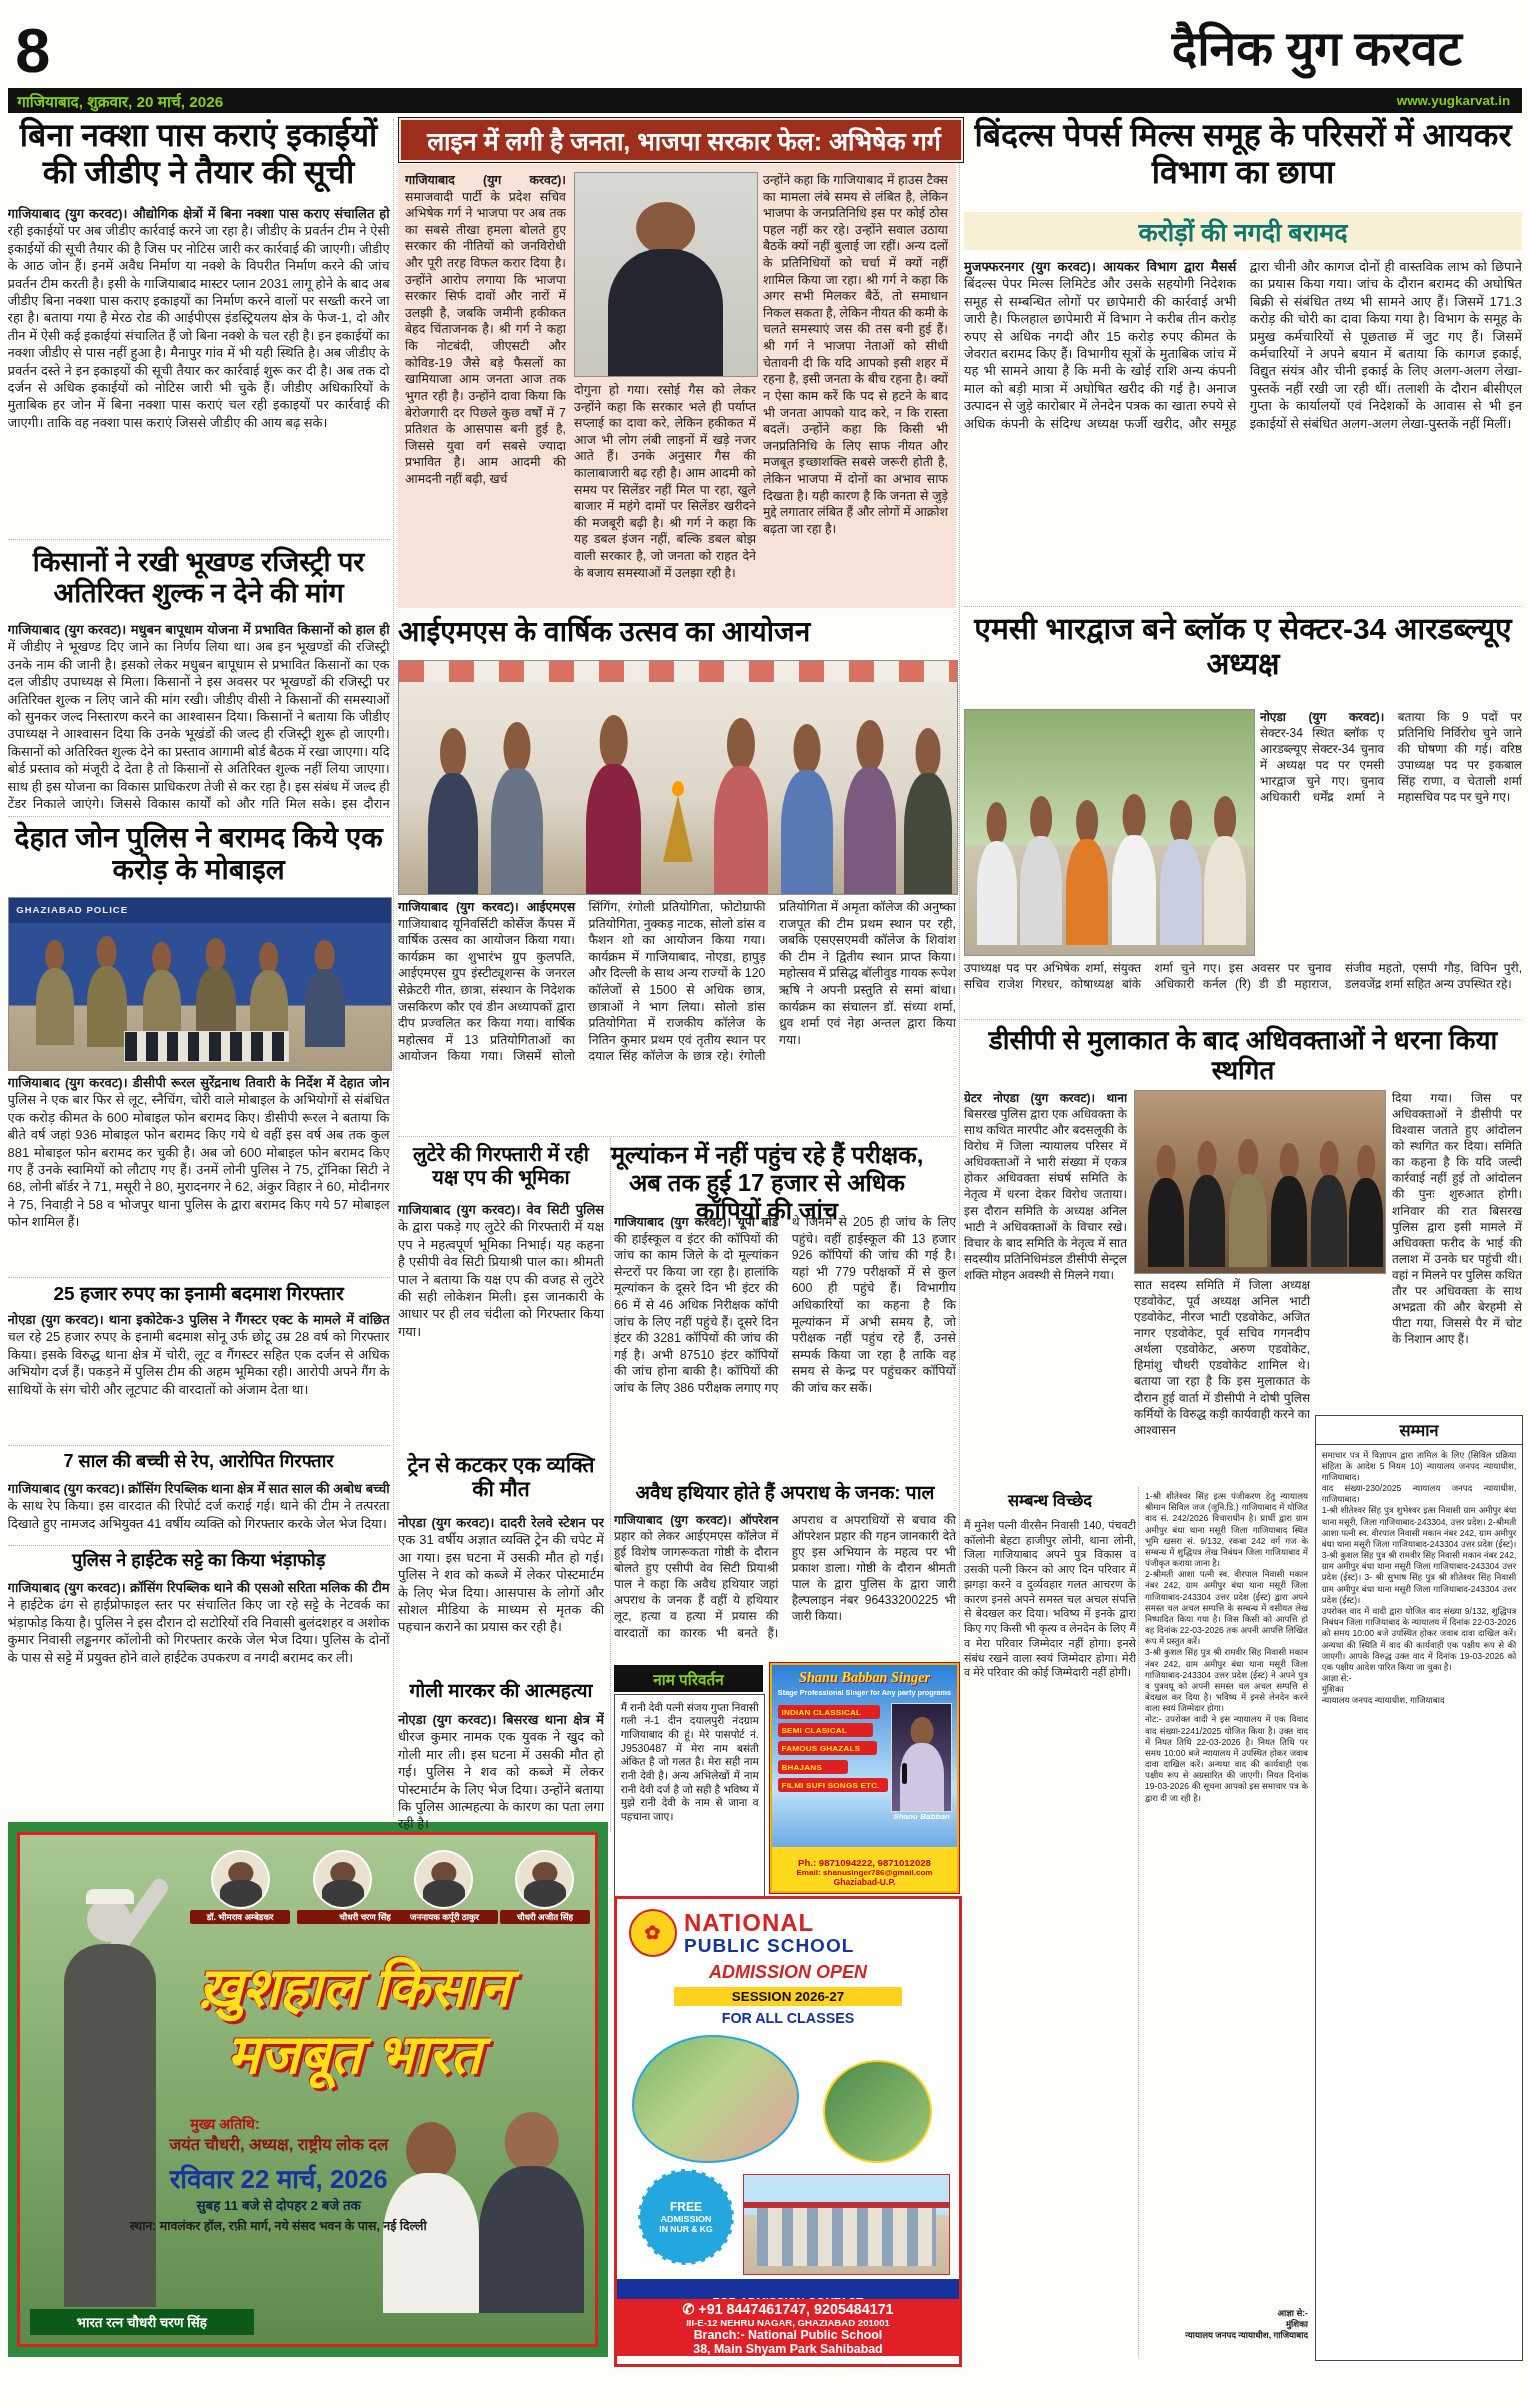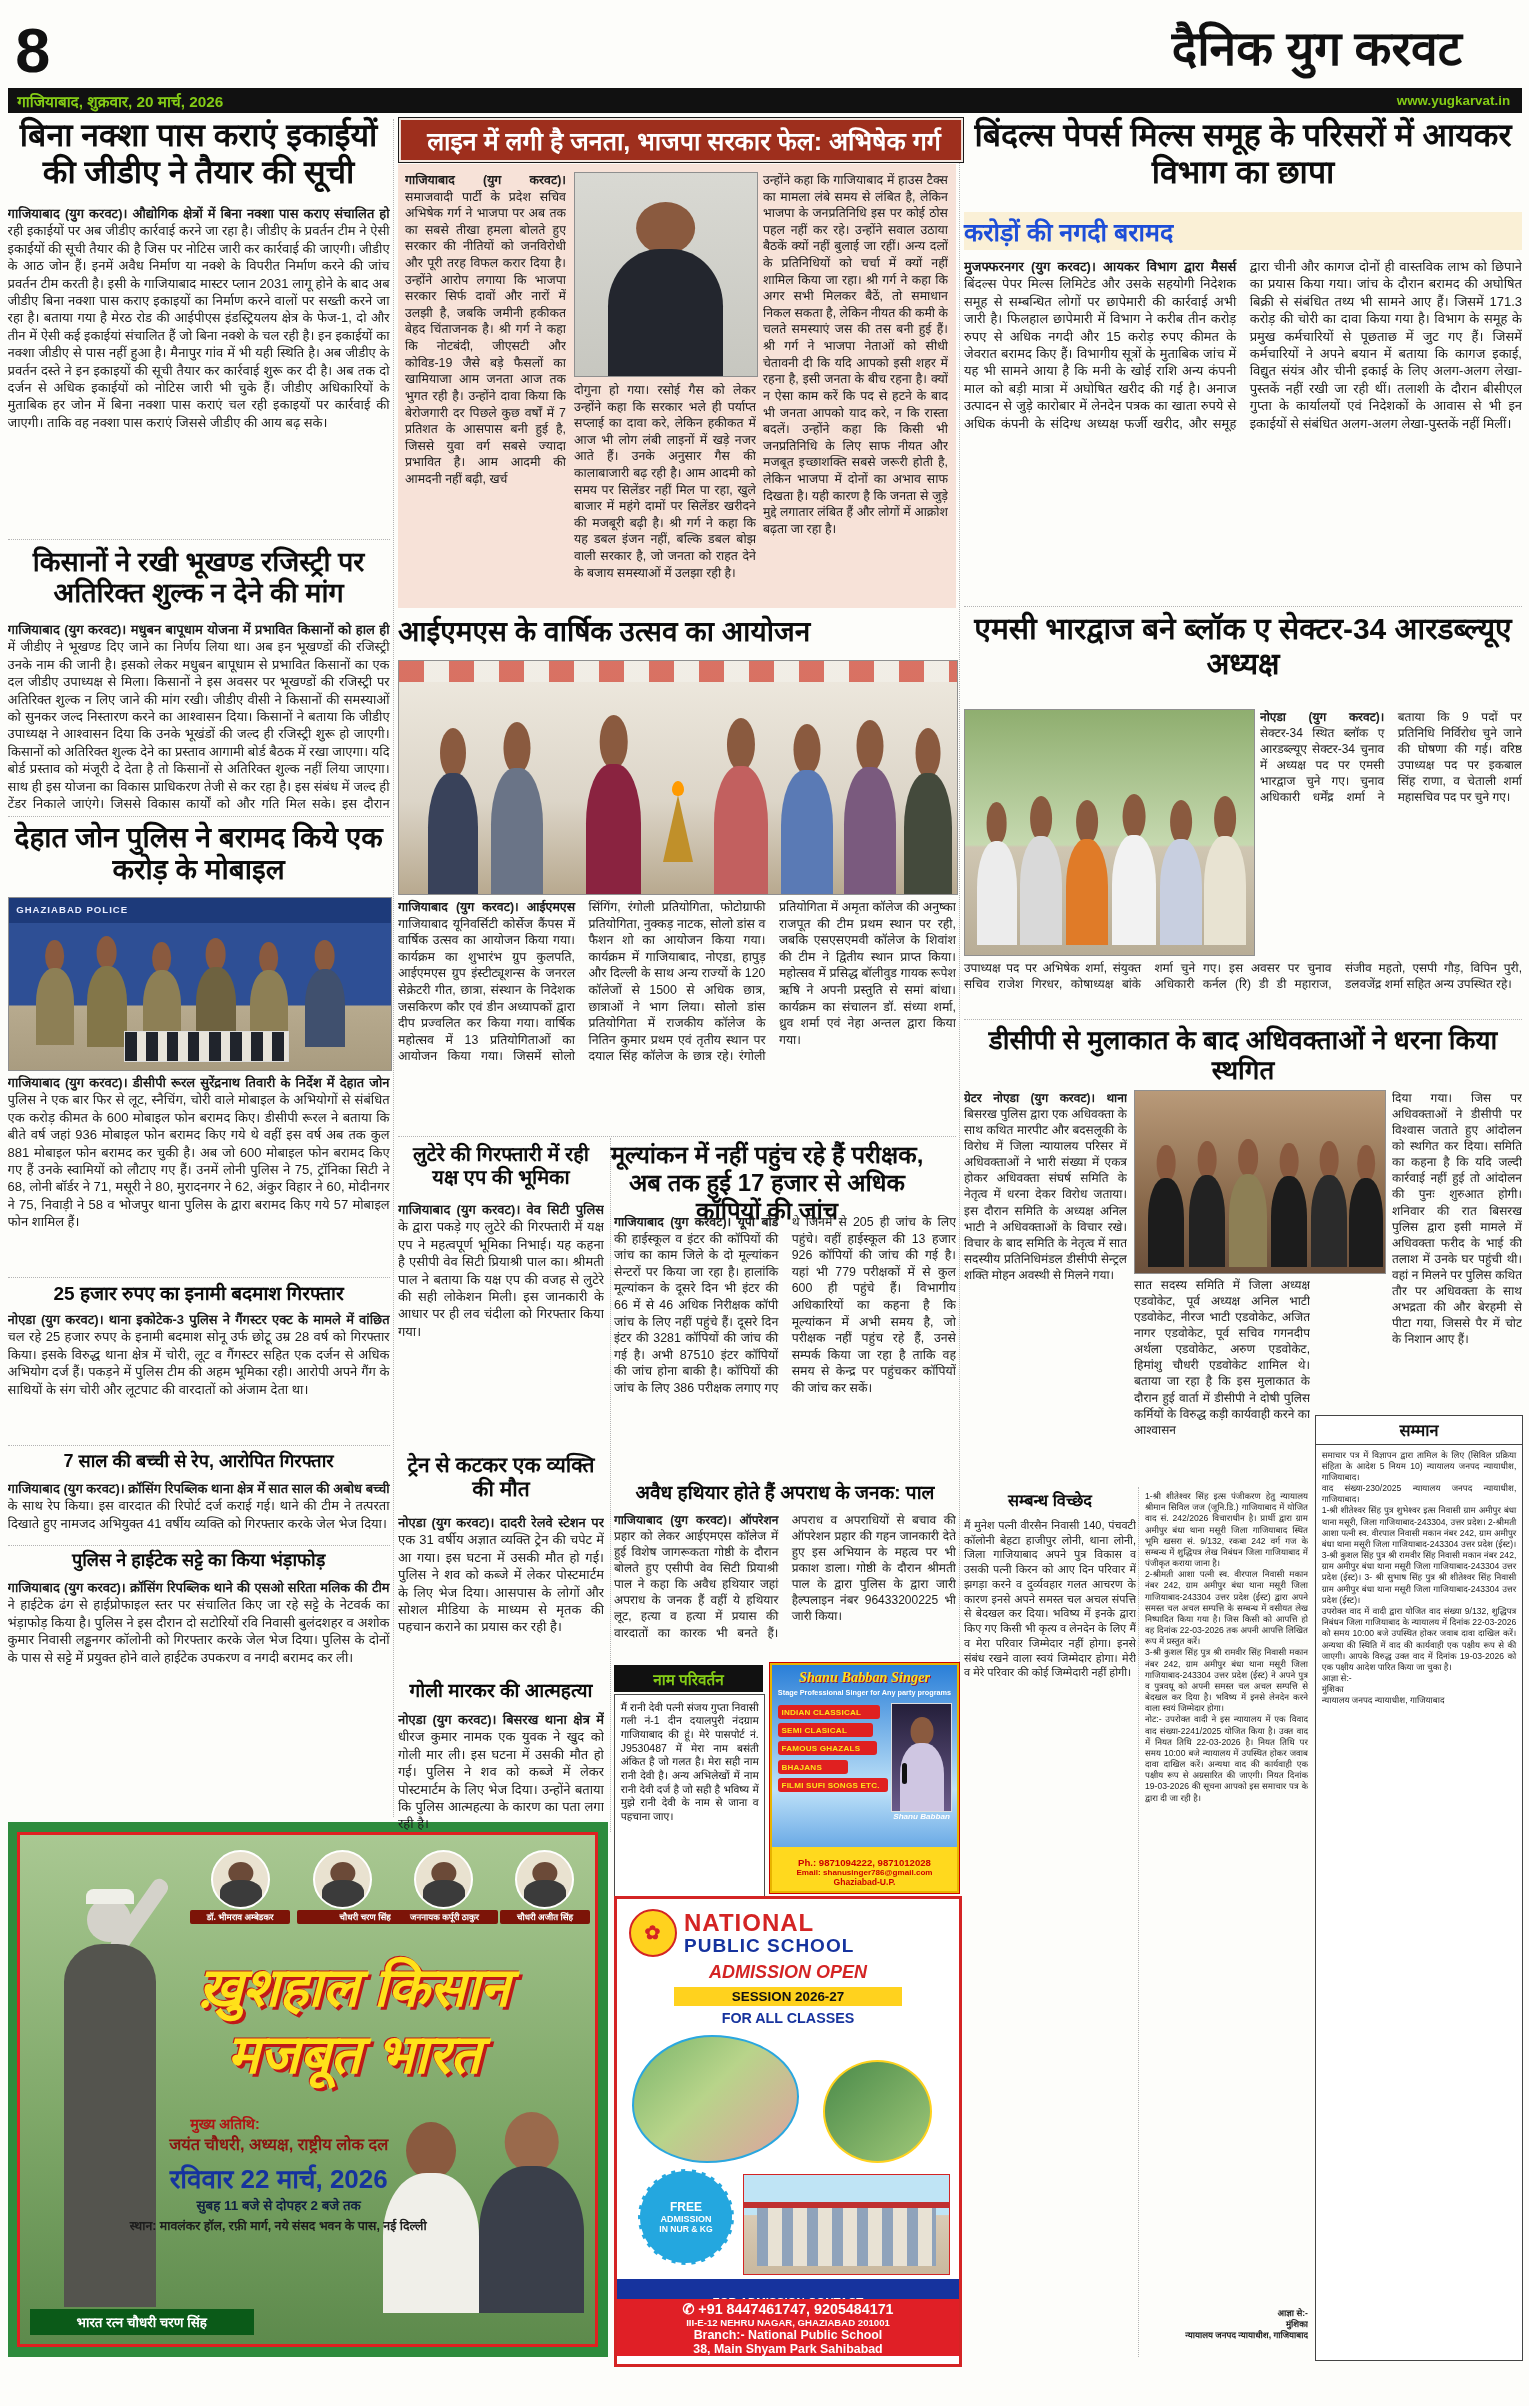--- a/index.html
+++ b/index.html
@@ -17,21 +17,21 @@
   .pp{position:absolute;}
   .pp .h{position:absolute;left:50%;transform:translateX(-50%);top:0;width:52%;height:30%;border-radius:50%;background:var(--skin,#8a5a3f);}
   .pp .b{position:absolute;left:0;right:0;top:27%;bottom:0;border-radius:45% 45% 0 0;background:var(--cloth,#333);}
   .bar-head{background:#111;color:#84cc16;font-weight:800;display:flex;align-items:center;justify-content:center;}
   .noticebox{border:1.9px solid #4a4a4a;background:#fff;padding:5.7px;font-size:10.5px;line-height:1.3;text-align:justify;overflow:hidden;}
   .tiny-legal{font-size:8.6px;line-height:1.3;text-align:justify;color:#222;white-space:pre-line;overflow:hidden;}
   
   .red-band{background:#9e2f1d;border:1.9px solid #1a1a1a;box-shadow:inset 0 0 0 1.9px #f3e9e2;
             color:#fff;font-weight:800;display:flex;align-items:center;justify-content:center;padding-left:6px;}
   .pinkbg{background:#f7e2d8;}
-  .cream{background:#faf0d6;color:#1d4ed8;font-weight:800;display:flex;align-items:center;}
+  .cream{background:#faf0d6;color:#0f766e;font-weight:800;display:flex;align-items:center;justify-content:center;}
   
   .kad{background:#2e8b3d;}
   .kad-inner{position:absolute;left:9.6px;top:9.6px;right:9.6px;bottom:9.6px;border:3.8px solid #e02020;
              background:linear-gradient(180deg,#a9c892 0%,#7fa869 55%,#5d8a4c 100%);overflow:hidden;}
   .kad-title{font-weight:900;font-style:italic;color:#ffe11a;text-shadow:2.9px 2.9px 0 #c01818,-1px -1px 0 #c01818;line-height:1.05;}
   .circ{position:absolute;border-radius:50%;background:#e9e2d0;border:2.9px solid #fff;overflow:hidden;}
   .circ .h{position:absolute;left:50%;top:18%;transform:translateX(-50%);width:46%;height:40%;border-radius:50%;background:#6b4a38;}
   .circ .b{position:absolute;left:12%;right:12%;top:52%;bottom:0;border-radius:45% 45% 0 0;background:#3b3b3b;}
   .circ-cap{position:absolute;background:#7c1408;color:#fff;font-size:8.6px;font-weight:700;text-align:center;
             padding:1px 1.9px;border-radius:1.9px;white-space:nowrap;}

